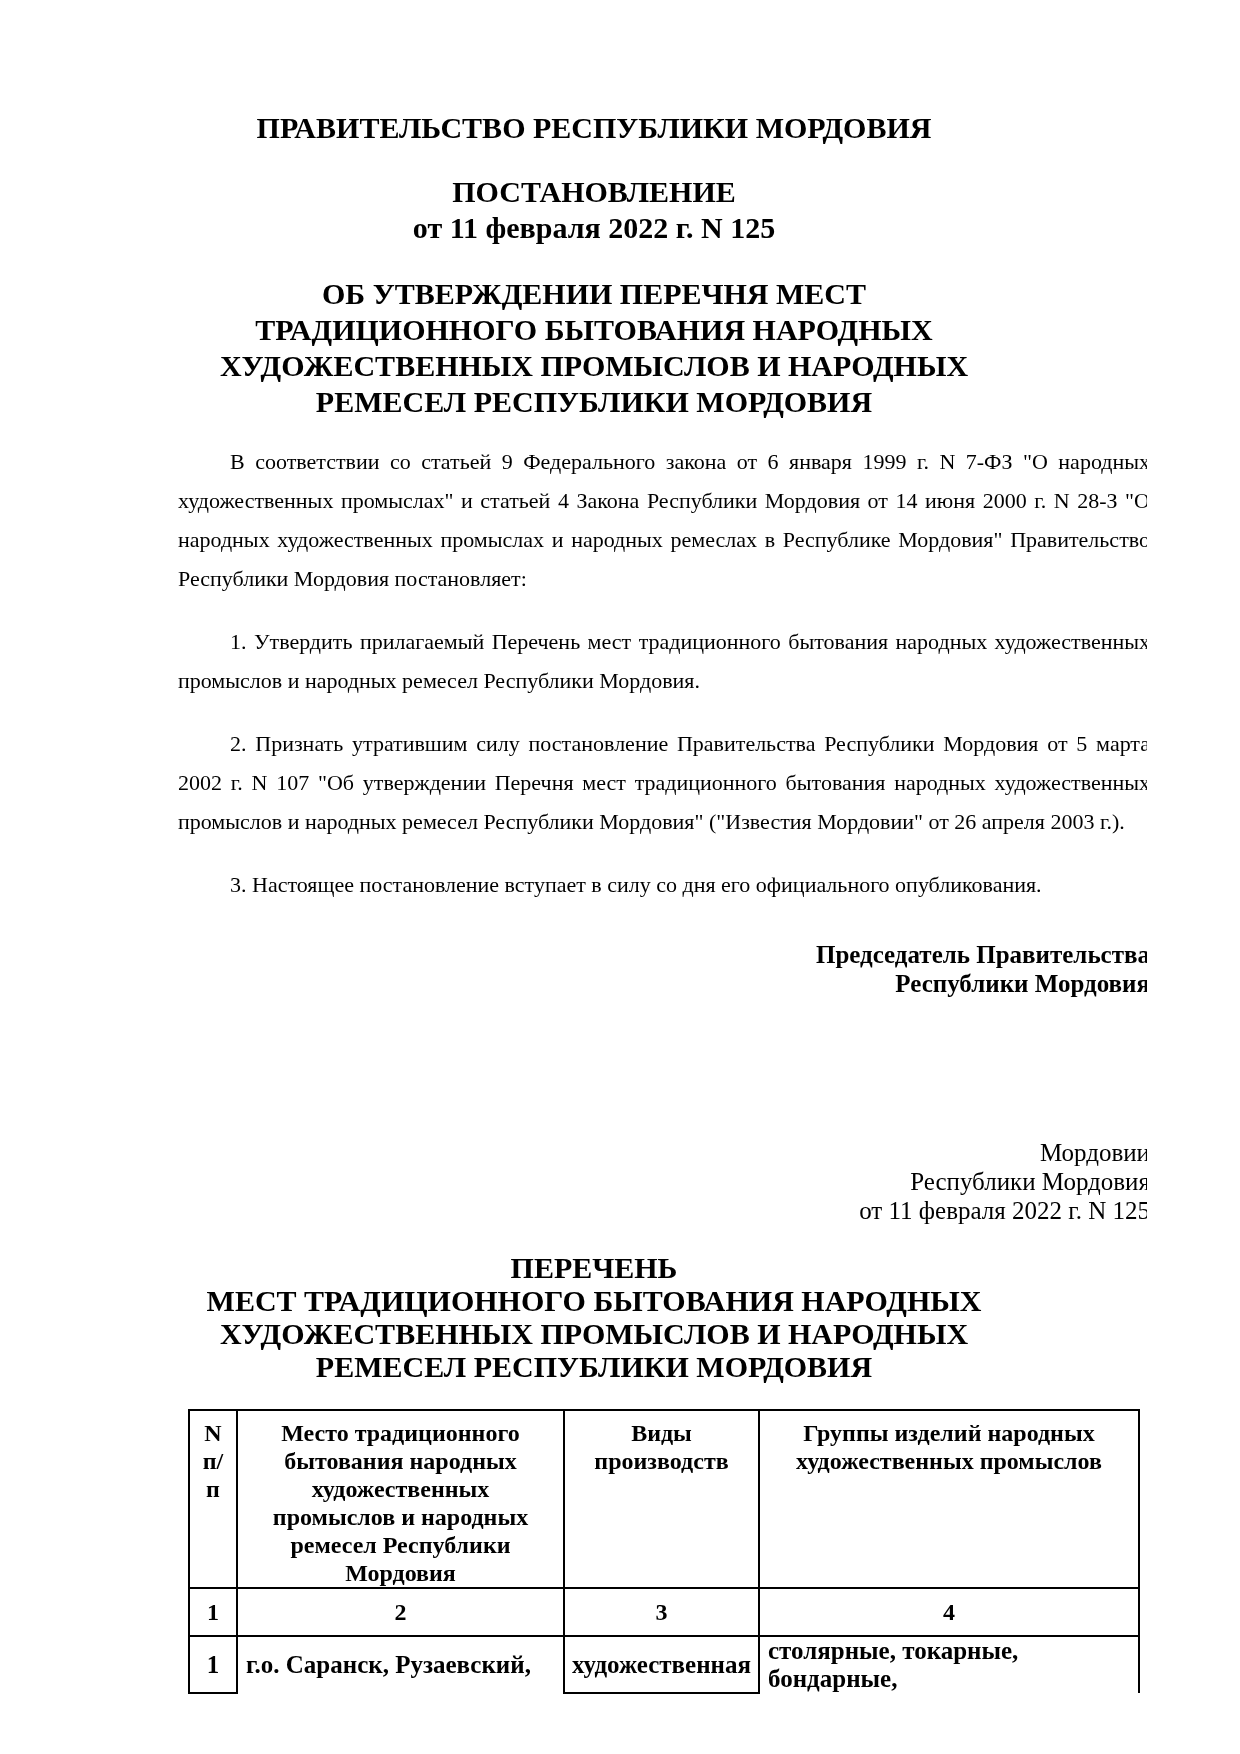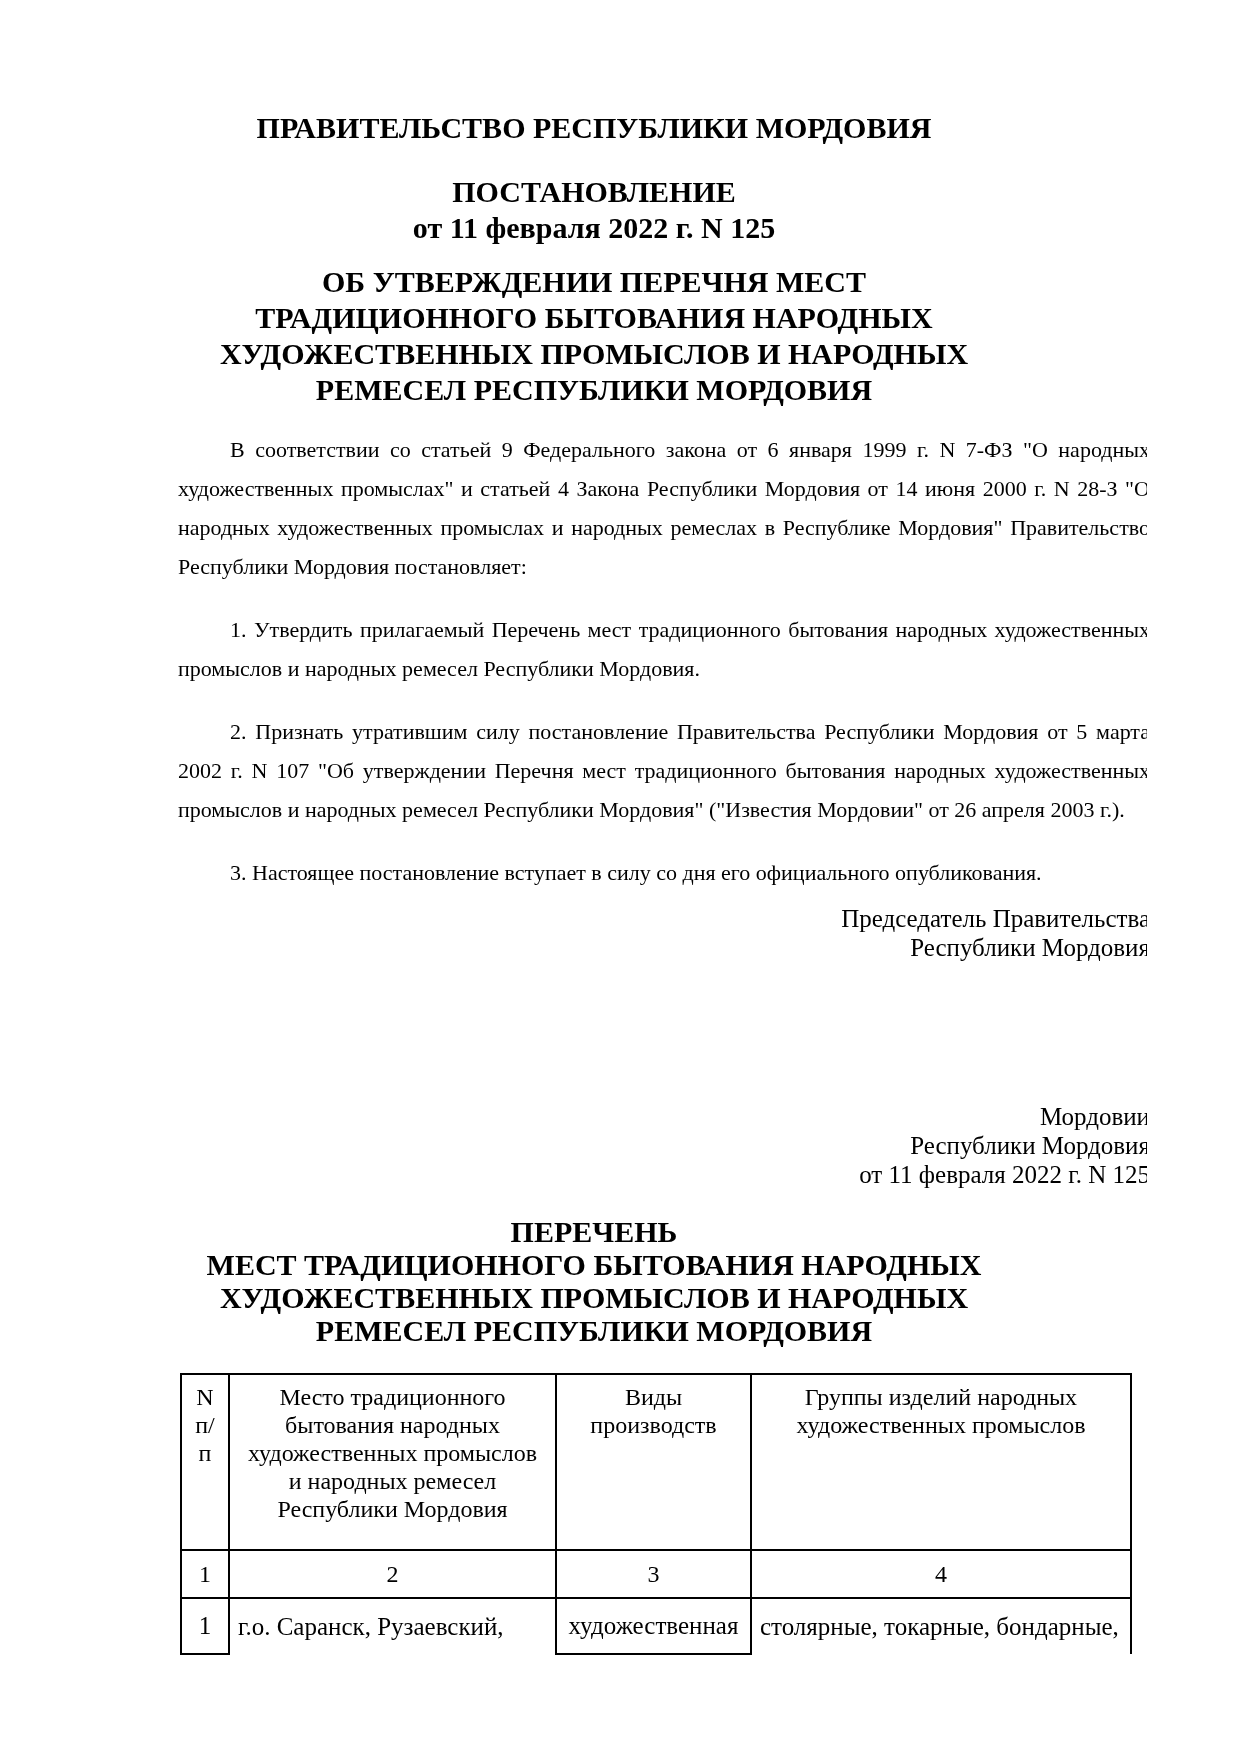--- a/index.html
+++ b/index.html
@@ -22,48 +22,49 @@
     padding-top: 110px;
   }
   .heading {
     font-weight: bold;
     font-size: 30px;
     line-height: 36px;
     text-align: center;
   }
   .narrow { width: 832px; }
   .type-block { margin-top: 28px; }
-  .doc-title { margin-top: 18px; }
+  .doc-title { margin-top: 30px; }
   .body-p {
     margin: 0;
     margin-top: 22px;
     font-size: 22px;
     line-height: 39px;
     text-align: justify;
     text-indent: 52px;
   }
   .p-gap { margin-top: 24px; }
   .right-block {
     font-size: 25px;
     line-height: 29px;
     text-align: right;
   }
-  .sig-block { margin-top: 12px; }
+  .sig-block { margin-top: 36px; font-weight: bold; }
   .approval-block { margin-top: 140px; }
   .annex-title {
     margin-top: 26px;
     line-height: 33px;
   }
   .doc-table {
     margin-top: 26px;
-    margin-left: 2px;
+    margin-left: 10px;
     border-collapse: collapse;
     table-layout: fixed;
     width: 950px;
     font-size: 24px;
+    font-weight: bold;
   }
   .doc-table td {
     border: 2px solid #000000;
     text-align: center;
     vertical-align: top;
     padding: 0;
     overflow: hidden;
   }
   .doc-table .th {
     height: 166px;

